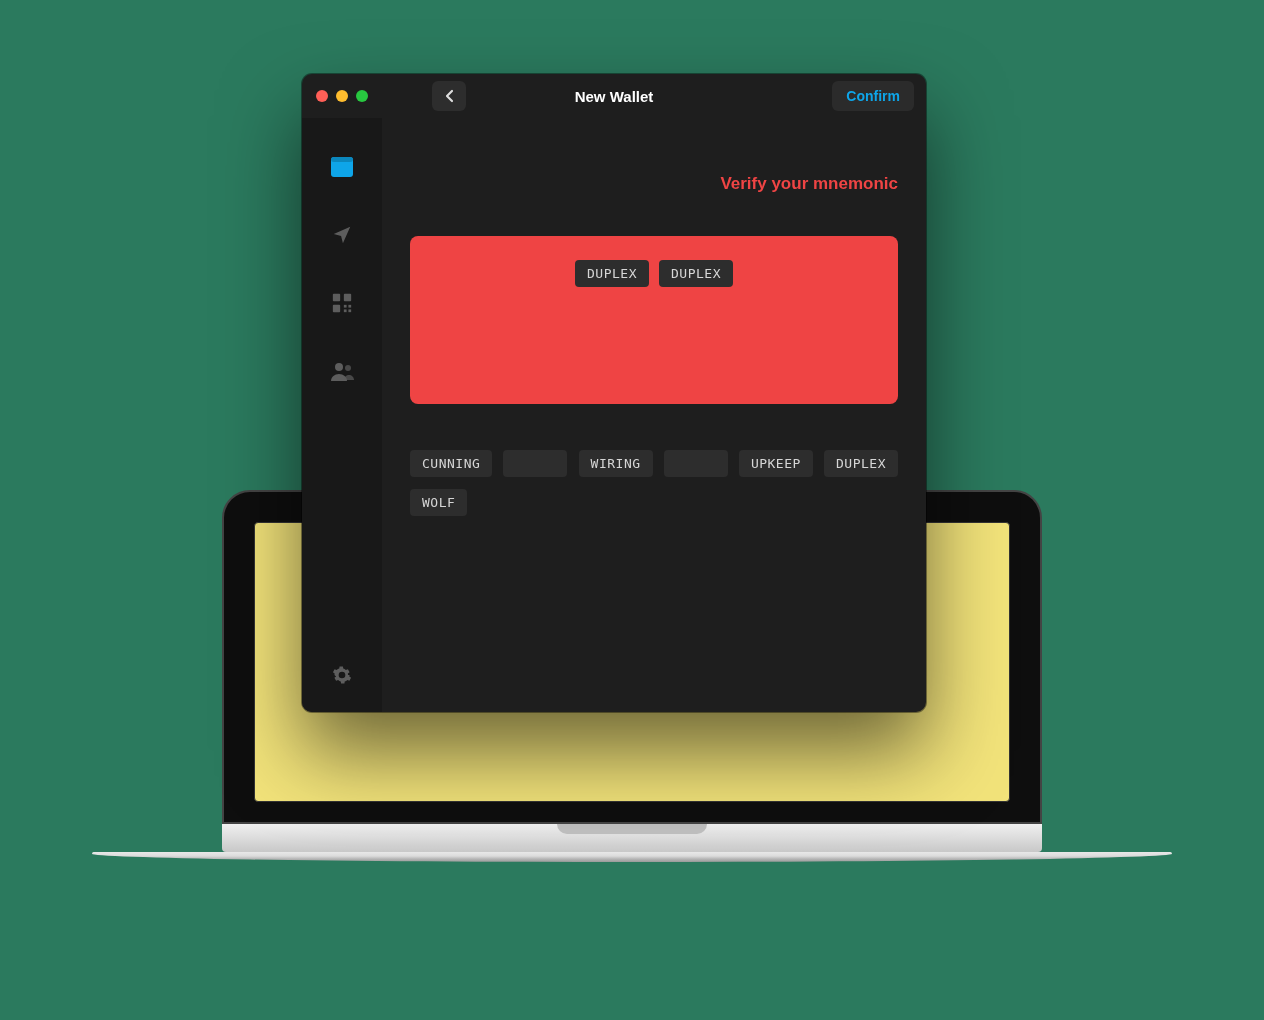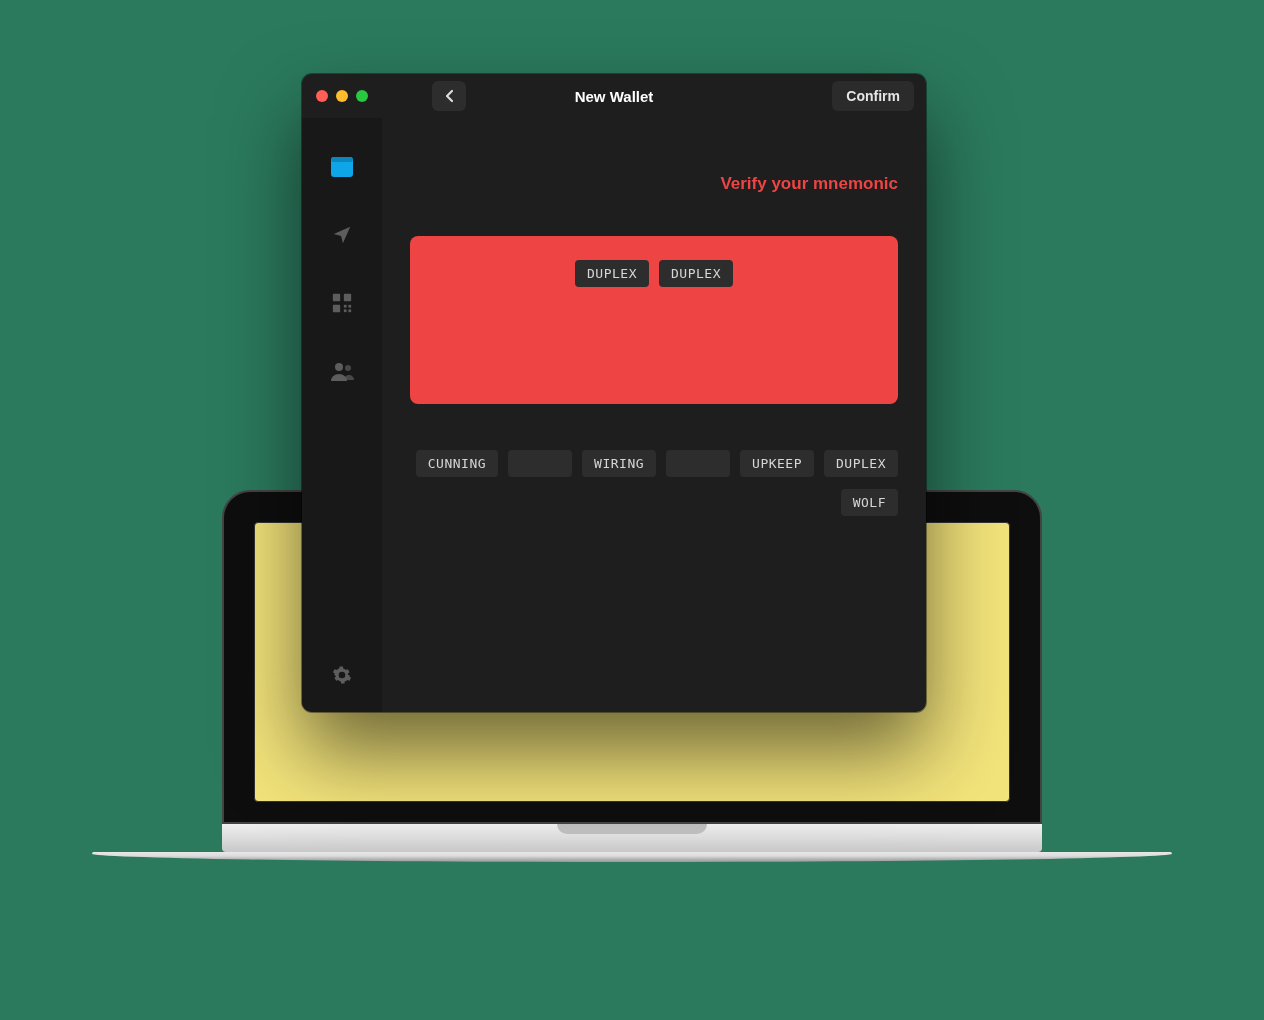--- a/index.html
+++ b/index.html
@@ -92,21 +92,21 @@
     .title {
       position: absolute;
       left: 50%; transform: translateX(-50%);
       color: #fff; font-weight: 700; font-size: 15px;
     }
     .confirm-btn {
       margin-left: auto;
       padding: 7px 14px;
       border-radius: 6px;
       background: #2b2b2b;
-      color: #e5e5e5;
+      color: #0ea5e9;
       font-weight: 700;
       font-size: 14px;
       cursor: pointer;
     }
 
     .body-row { display: flex; flex: 1; min-height: 0; }
     .sidebar {
       width: 80px;
       background: #181818;
       display: flex;
@@ -155,21 +155,21 @@
       display: flex;
       align-items: flex-start;
       justify-content: center;
       gap: 10px;
       flex-wrap: wrap;
     }
     .word-pool {
       margin-top: 46px;
       display: flex;
       flex-wrap: wrap;
-      justify-content: flex-end;
+      justify-content: space-between;
       gap: 10px;
       row-gap: 12px;
     }
     .word-chip {
       background: #2d2d2d;
       border-radius: 4px;
       padding: 7px 12px;
       color: #d6d6d6;
       font-family: ui-monospace, Menlo, Consolas, monospace;
       font-size: 13px;

